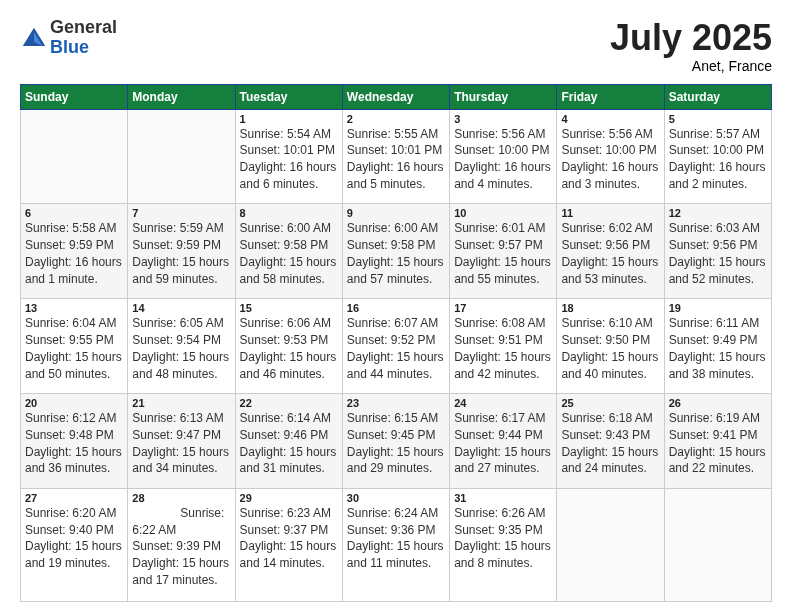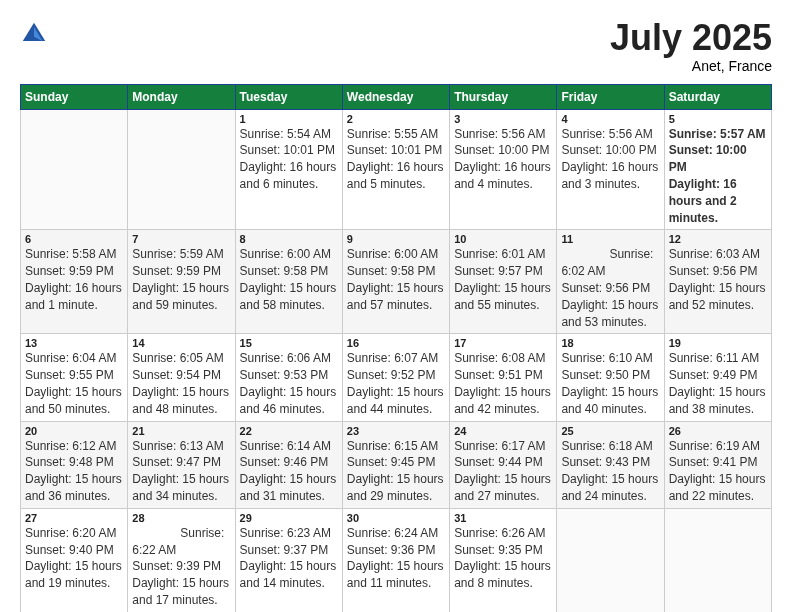--- a/index.html
+++ b/index.html
@@ -97,20 +97,24 @@
 </head>
 <body>
 
 <div class="page">
   <div class="header">
     <div class="logo">
       <svg class="logo-icon" viewBox="0 0 40 40">
         <polygon points="20,4 36,30 4,30" fill="#2255a4"></polygon>
         <polygon points="20,10 32,30 20,24" fill="#4488dd"></polygon>
       </svg>
+      <div class="logo-text">
+        <span class="general">General</span>
+        <span class="blue">Blue</span>
+      </div>
     </div>
     <div class="title-block">
       <div class="month-title">July 2025</div>
       <div class="location">Anet, France</div>
     </div>
   </div>
 
   <table class="calendar">
     <thead>
       <tr>
@@ -132,41 +136,41 @@
 Daylight: 16 hours and 6 minutes.</span></td>
           <td><span class="day-num">2</span><span class="day-info" style="white-space: pre-line;">Sunrise: 5:55 AM
 Sunset: 10:01 PM
 Daylight: 16 hours and 5 minutes.</span></td>
           <td><span class="day-num">3</span><span class="day-info" style="white-space: pre-line;">Sunrise: 5:56 AM
 Sunset: 10:00 PM
 Daylight: 16 hours and 4 minutes.</span></td>
           <td><span class="day-num">4</span><span class="day-info" style="white-space: pre-line;">Sunrise: 5:56 AM
 Sunset: 10:00 PM
 Daylight: 16 hours and 3 minutes.</span></td>
-          <td><span class="day-num">5</span><span class="day-info" style="white-space: pre-line; font-weight: bold;">Sunrise: 5:57 AM
+          <td><span class="day-num">5</span><span class="day-info" style="white-space: pre-line;">Sunrise: 5:57 AM
 Sunset: 10:00 PM
 Daylight: 16 hours and 2 minutes.</span></td>
         </tr>
         <tr class="alt-row">
           <td><span class="day-num">6</span><span class="day-info" style="white-space: pre-line;">Sunrise: 5:58 AM
 Sunset: 9:59 PM
 Daylight: 16 hours and 1 minute.</span></td>
           <td><span class="day-num">7</span><span class="day-info" style="white-space: pre-line;">Sunrise: 5:59 AM
 Sunset: 9:59 PM
 Daylight: 15 hours and 59 minutes.</span></td>
           <td><span class="day-num">8</span><span class="day-info" style="white-space: pre-line;">Sunrise: 6:00 AM
 Sunset: 9:58 PM
 Daylight: 15 hours and 58 minutes.</span></td>
           <td><span class="day-num">9</span><span class="day-info" style="white-space: pre-line;">Sunrise: 6:00 AM
 Sunset: 9:58 PM
 Daylight: 15 hours and 57 minutes.</span></td>
           <td><span class="day-num">10</span><span class="day-info" style="white-space: pre-line;">Sunrise: 6:01 AM
 Sunset: 9:57 PM
 Daylight: 15 hours and 55 minutes.</span></td>
-          <td><span class="day-num">11</span><span class="day-info" style="white-space: pre-line; margin-left: 48px;">Sunrise: 6:02 AM
+          <td><span class="day-num">11</span><span class="day-info" style="white-space: pre-line;">Sunrise: 6:02 AM
 Sunset: 9:56 PM
 Daylight: 15 hours and 53 minutes.</span></td>
           <td><span class="day-num">12</span><span class="day-info" style="white-space: pre-line;">Sunrise: 6:03 AM
 Sunset: 9:56 PM
 Daylight: 15 hours and 52 minutes.</span></td>
         </tr>
         <tr>
           <td><span class="day-num">13</span><span class="day-info" style="white-space: pre-line;">Sunrise: 6:04 AM
 Sunset: 9:55 PM
 Daylight: 15 hours and 50 minutes.</span></td>

